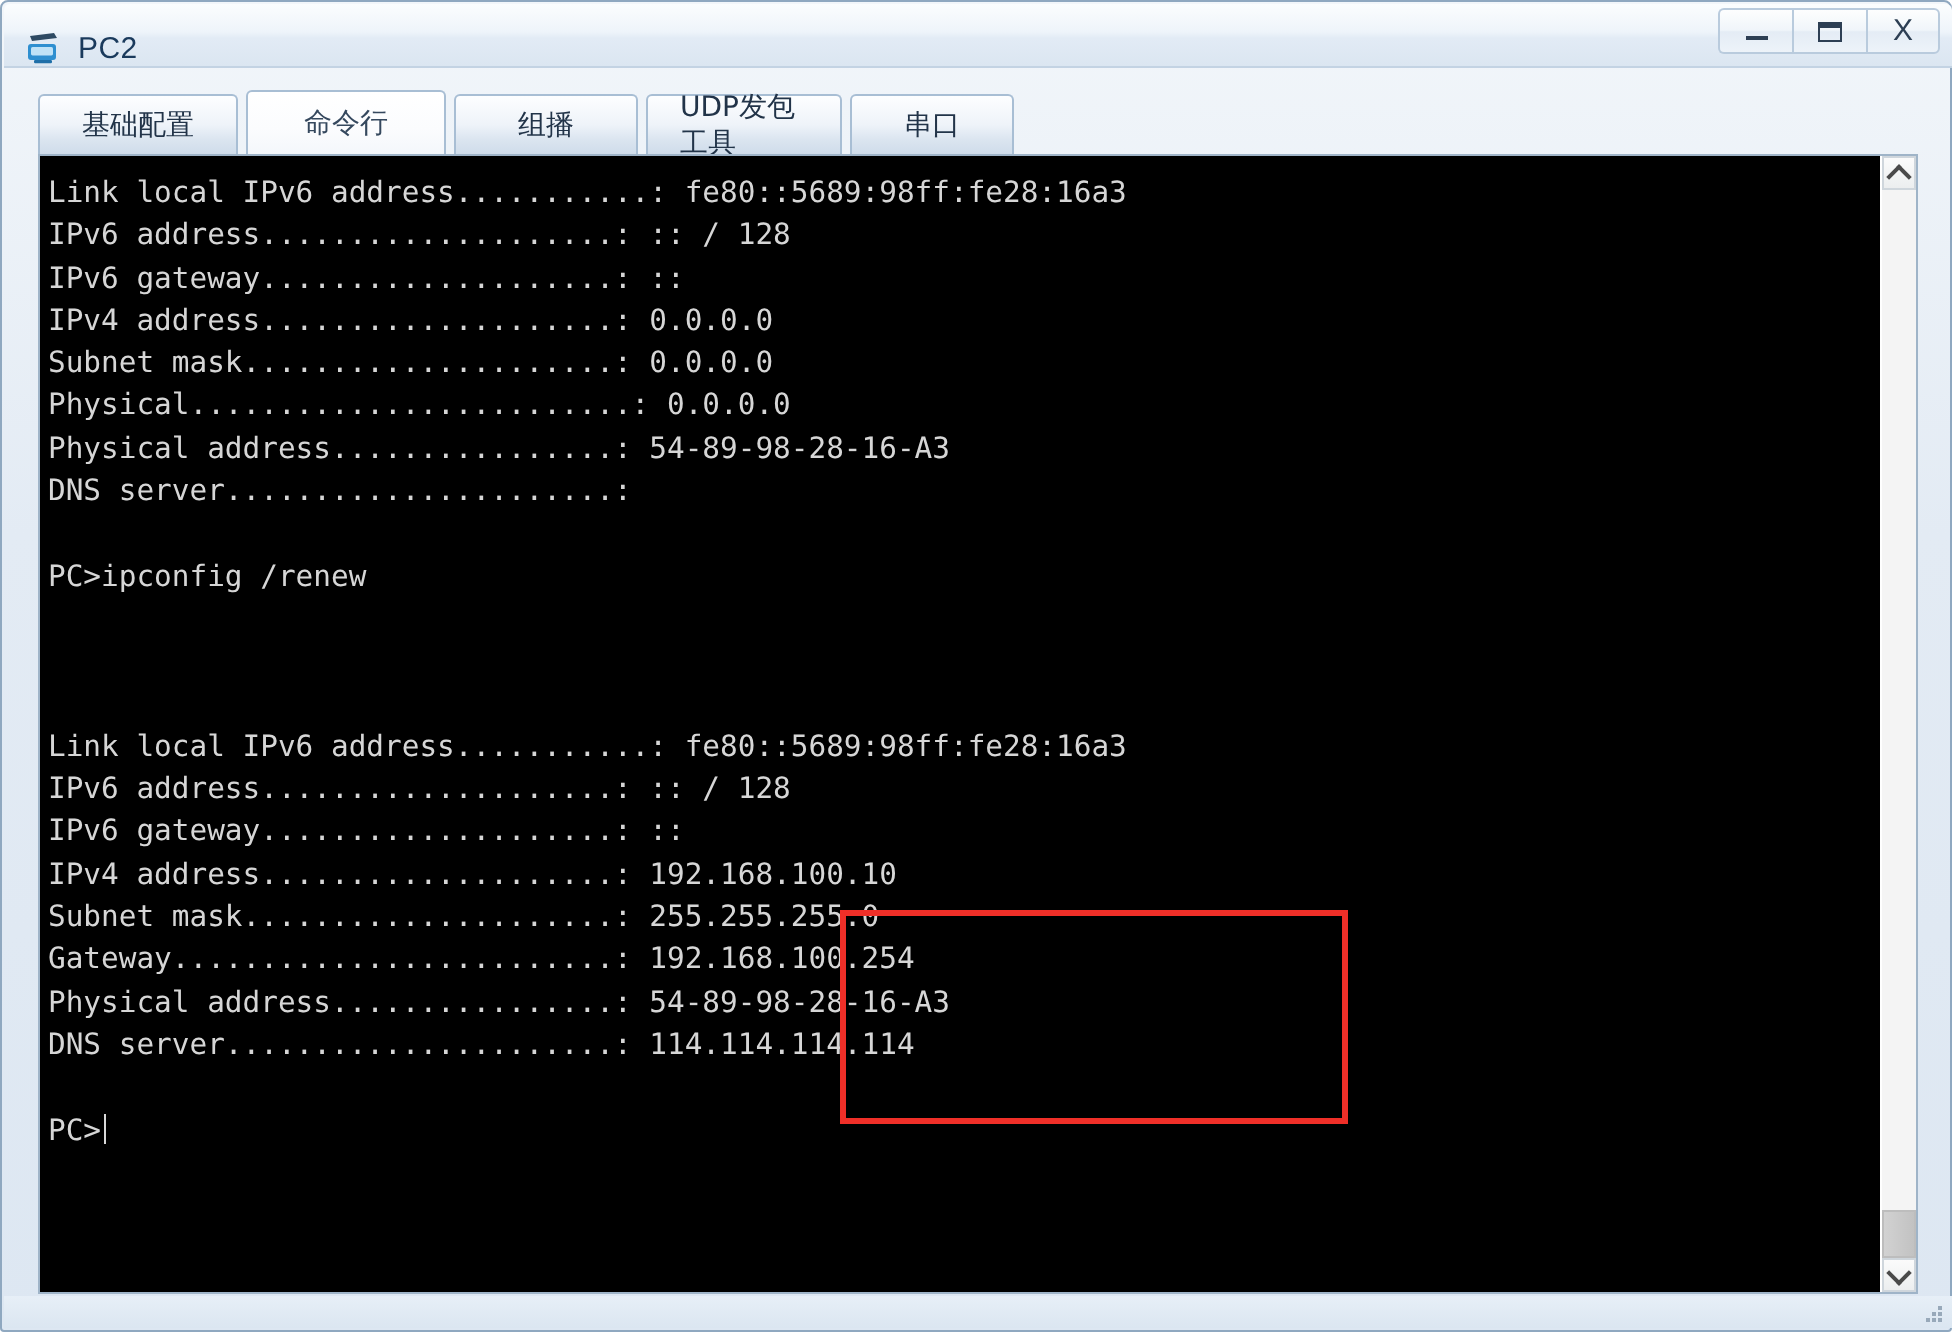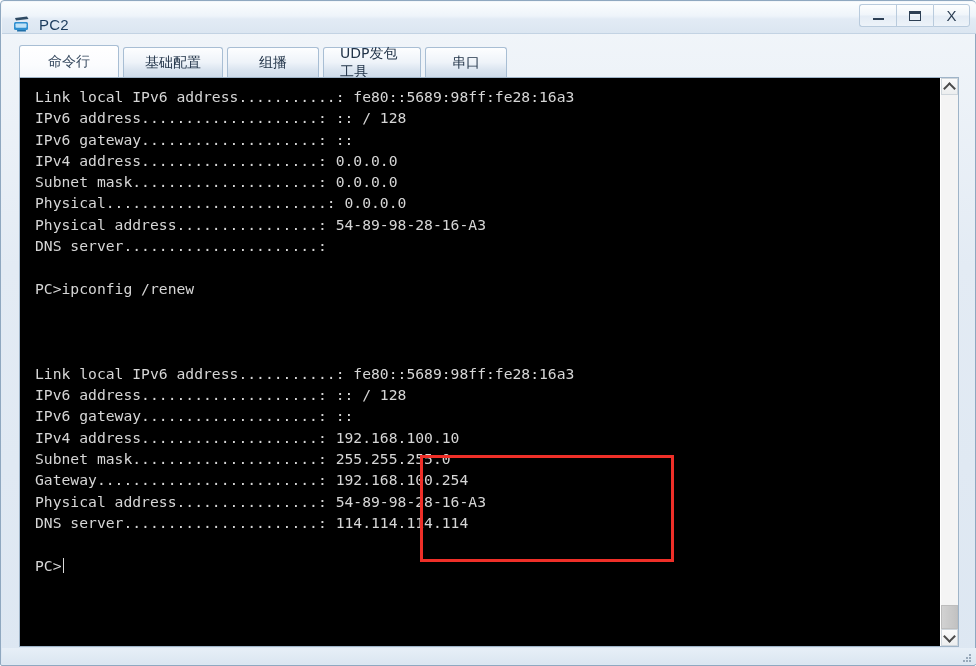--- a/index.html
+++ b/index.html
@@ -138,21 +138,21 @@
     box-sizing: border-box;
     background: #000000;
     border: 1px solid #9fb4c8;
     display: flex;
   }
   .terminal {
     position: relative;
     flex: 1 1 auto;
     background: #000000;
     overflow: hidden;
-    padding: 8px 0 0 15px;
+    padding: 8px 0 0 4px;
   }
   .term-line {
     font-family: "DejaVu Sans Mono", monospace;
     font-size: 14.7px;
     line-height: 21.3px;
     color: #d6d6d6;
     white-space: pre;
     letter-spacing: 0px;
     height: 21.3px;
   }
@@ -261,22 +261,22 @@
       <div class="win-btn">
         <span class="glyph-max"></span>
       </div>
       <div class="win-btn">
         <span class="glyph-close">X</span>
       </div>
     </div>
   </div>
 
   <div class="tabstrip">
+    <div class="tab t0">基础配置</div>
     <div class="tab t1 active">命令行</div>
-    <div class="tab t0">基础配置</div>
     <div class="tab t2">组播</div>
     <div class="tab t3">UDP发包工具</div>
     <div class="tab t4">串口</div>
   </div>
 
   <div class="terminal-outer">
     <div class="terminal" id="terminal">
       <div class="redbox"></div>
     <div class="term-line">Link local IPv6 address...........: fe80::5689:98ff:fe28:16a3</div>
         <div class="term-line">IPv6 address....................: :: / 128</div>

